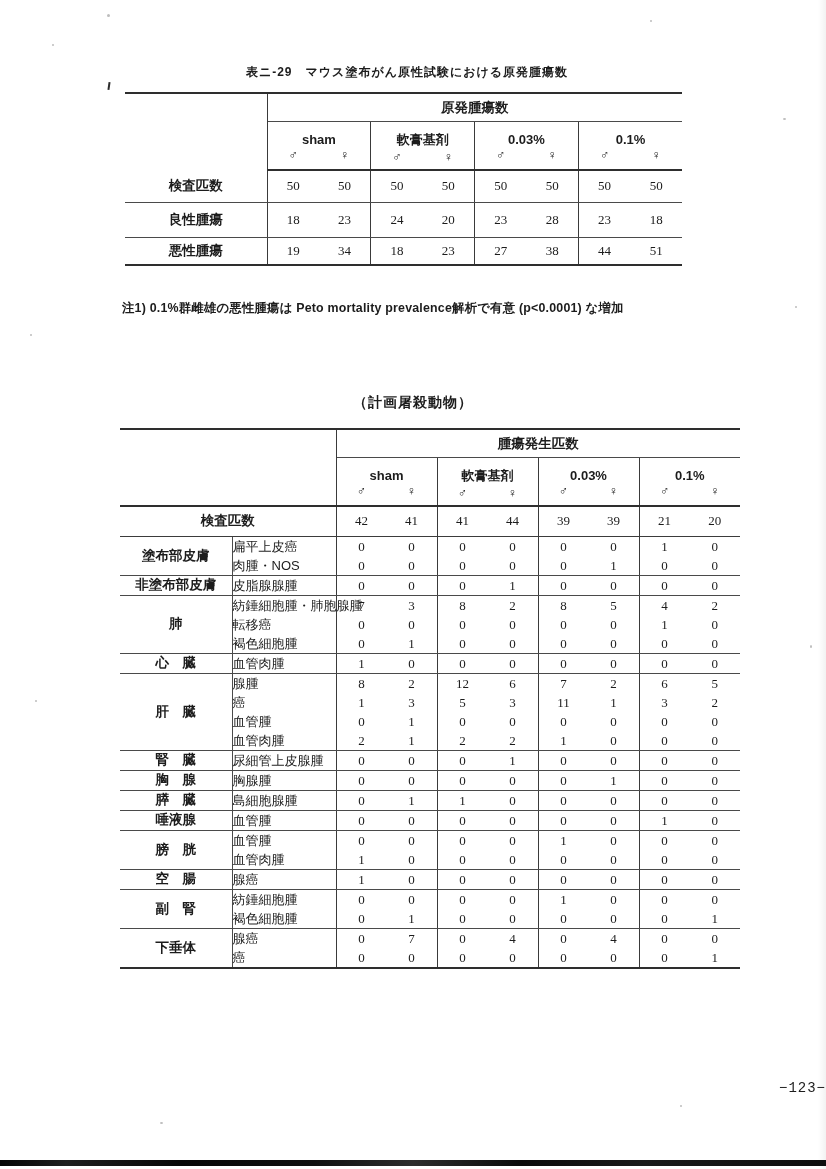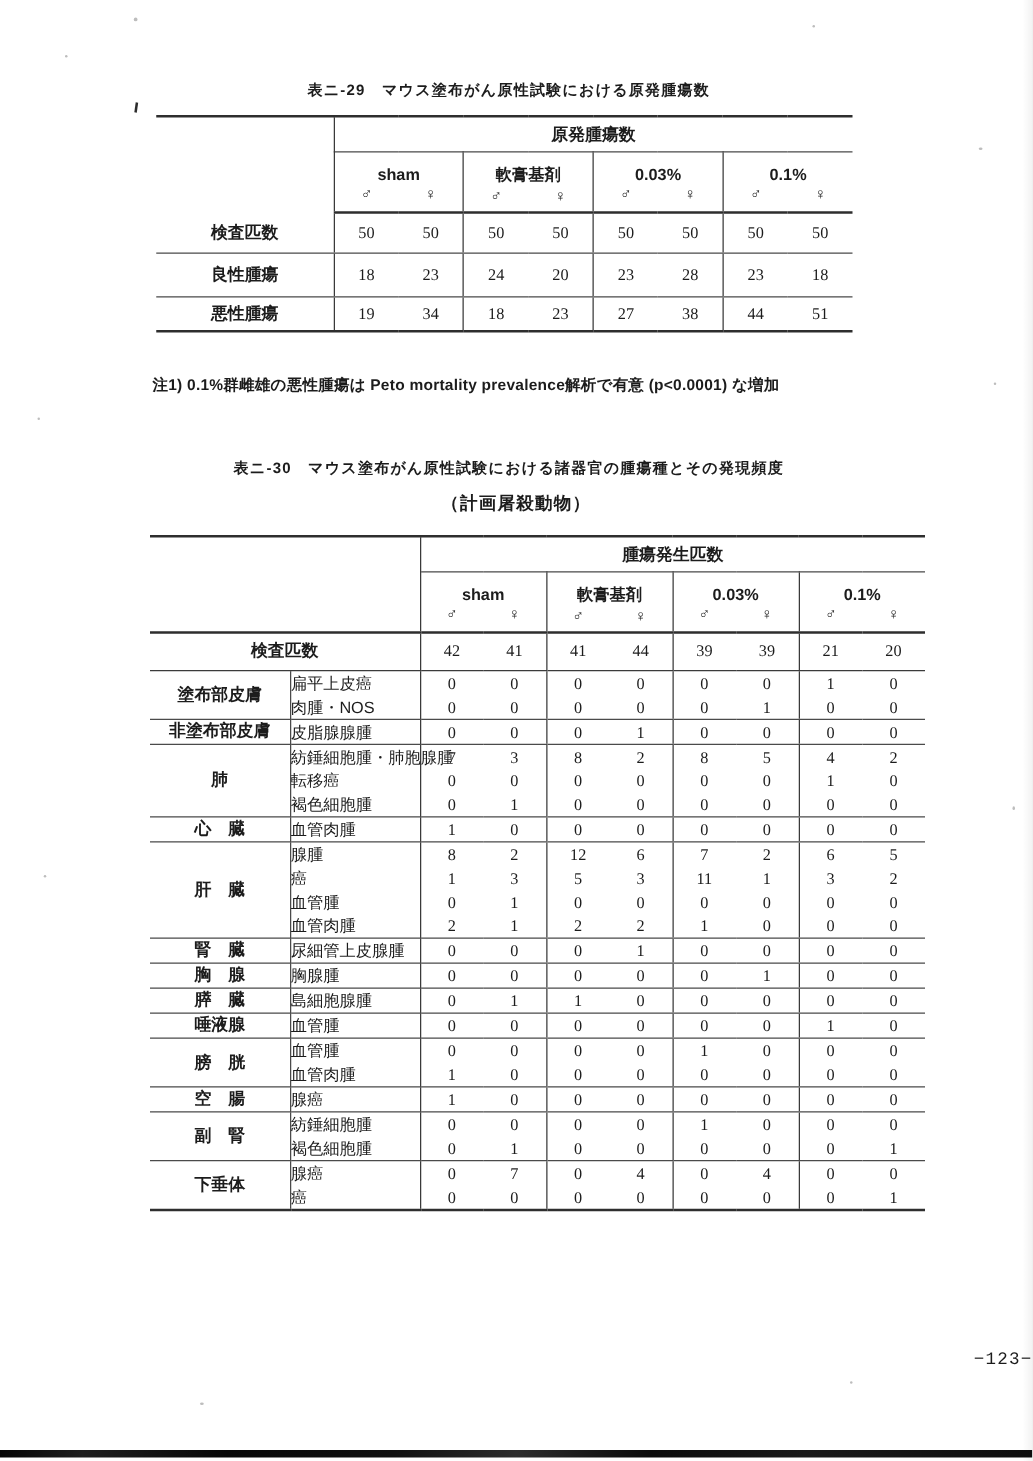--- a/index.html
+++ b/index.html
@@ -127,21 +127,20 @@
             <td class="num  bb2">38</td>
             <td class="num bl bb2">44</td>
             <td class="num  bb2">51</td>
           </tr>
         </tbody>
       </table>
     </div>
 
   <div class="note" style="left:122px;top:290px;margin-top:10px;">注1) 0.1%群雌雄の悪性腫瘍は Peto mortality prevalence解析で有意 (p&lt;0.0001) な増加</div>
 
-  <div class="doc-title" style="top:366px;">表ニ-30　マウス塗布がん原性試験における諸器官の腫瘍種とその発現頻度</div>
   <div class="doc-subtitle" style="top:394px;">（計画屠殺動物）</div>
 
   <div class="abs" style="left:120px;top:428px;" id="t30-container">
       <table class="t" style="width:620px">
         <colgroup>
           <col style="width:112px">
           <col style="width:104px">
           <col style="width:50.5px">
           <col style="width:50.5px">
           <col style="width:50.5px">

